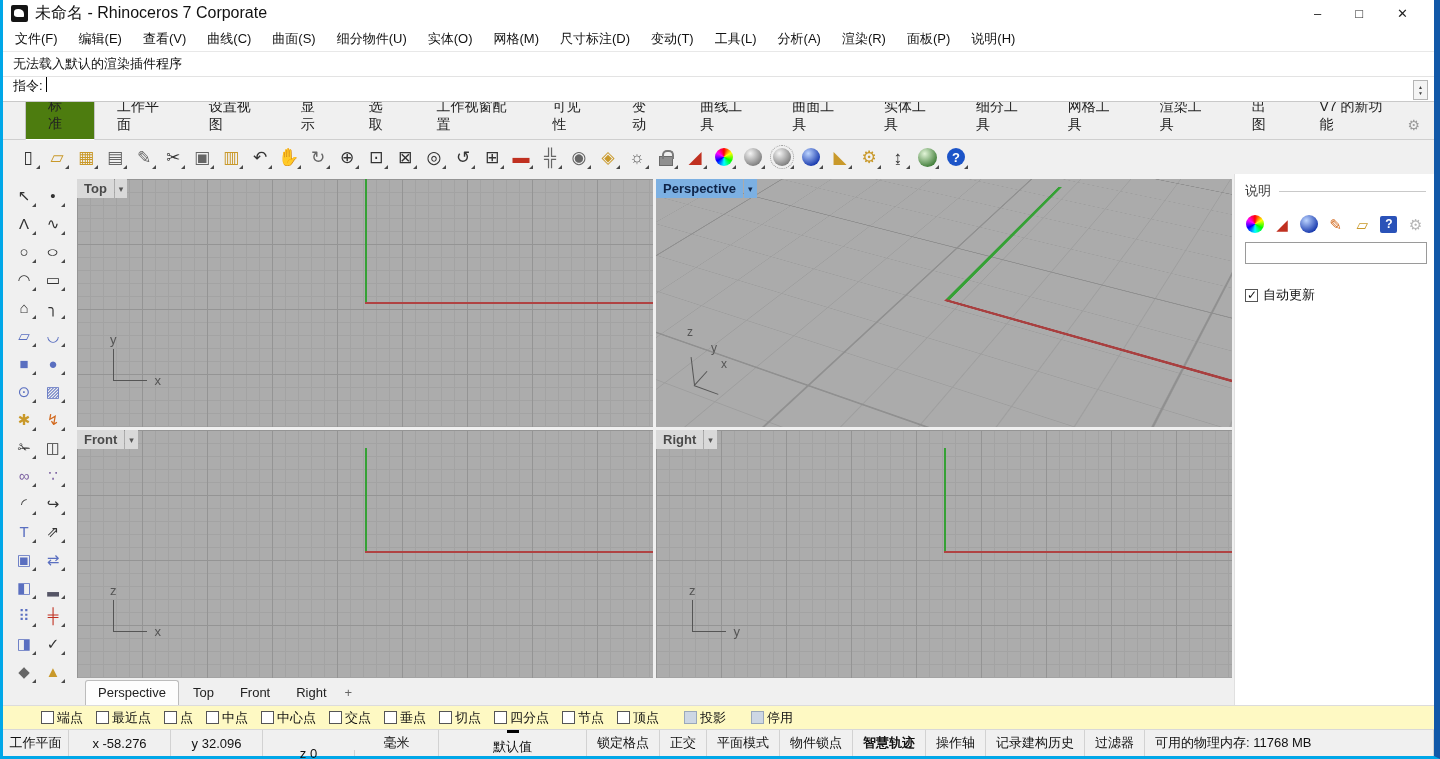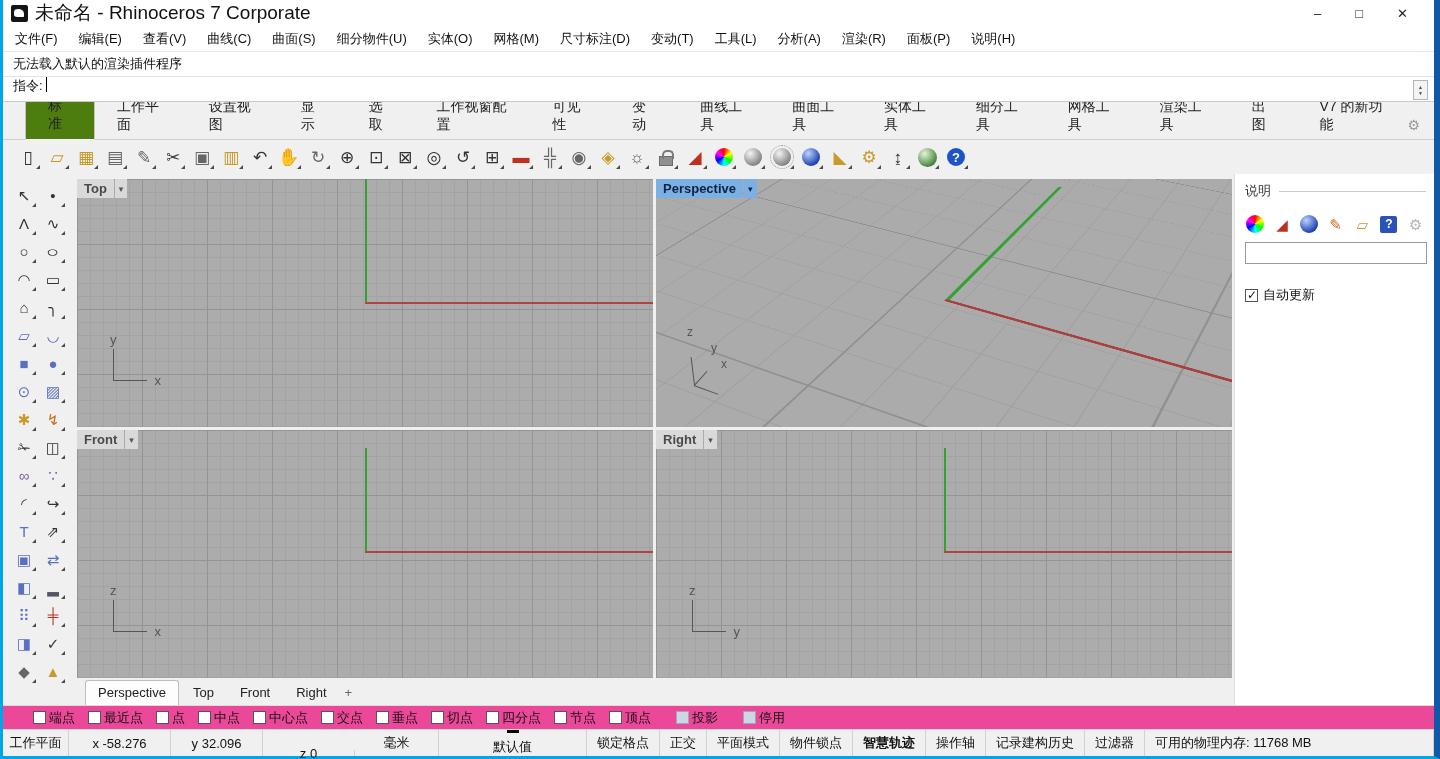--- a/index.html
+++ b/index.html
@@ -6,21 +6,21 @@
   html,body { width:1440px; height:759px; overflow:hidden;
     font-family:"Liberation Sans","DejaVu Sans",sans-serif; }
   #app { width:1440px; height:759px; background:#f0f0f0; display:flex; flex-direction:column;
     border-left:3px solid #00a7e8; border-right:6px solid #1158a8; border-bottom:3px solid #00a7e8; }
 
   
   .titlebar { height:26px; background:#fff; display:flex; align-items:center; padding:0 8px; flex:none; }
   .logo { width:17px; height:17px; background:#141414; border-radius:2px; position:relative; margin-right:7px; }
   .logo::after { content:""; position:absolute; left:3px; top:4px; width:10px; height:8px;
     background:#fff; border-radius:50% 70% 10% 40%; }
-  .title-text { font-size:19px; color:#111; }
+  .title-text { font-size:16px; color:#111; }
   .win-controls { margin-left:auto; display:flex; gap:34px; padding-right:18px; font-size:13px; color:#222; }
   .win-controls span { cursor:default; }
 
   
   .menubar { height:25px; background:#fff; display:flex; align-items:center; gap:21px; padding:0 12px;
     font-size:13px; color:#111; flex:none; }
 
   
   .history { height:25px; background:#fff; border-top:1px solid #e8e8e8; display:flex; align-items:center;
     padding:0 10px; font-size:13px; color:#111; flex:none; }
@@ -129,22 +129,22 @@
   .ptab .g { font-size:15px; }
   .ptab .g.help-tab { width:17px; height:17px; background:#2a52b8; color:#fff; font-size:12px; font-weight:bold;
     display:flex; align-items:center; justify-content:center; border-radius:2px; }
   .panel-search { margin-top:6px; width:182px; height:22px; border:1px solid #9a9a9a; background:#fff;
     font-size:12px; padding:0 4px; }
   .panel-check { margin-top:22px; display:flex; align-items:center; gap:5px; font-size:13px; color:#111; cursor:default; }
   .cb { width:13px; height:13px; border:1px solid #555; background:#fff; display:inline-block; position:relative; flex:none; }
   .cb.checked::after { content:"✓"; position:absolute; left:1px; top:-2px; font-size:12px; color:#111; }
 
   
-  .osnap { height:24px; flex:none; background:#ec4899; border-top:1px solid #dcdcdc; display:flex;
-    gap:13px; padding-left:30px; font-size:13px; color:#111; }
+  .osnap { height:24px; flex:none; background:#fef9c3; border-top:1px solid #dcdcdc; display:flex;
+    gap:13px; padding-left:38px; font-size:13px; color:#111; }
   .os-item { display:flex; align-items:center; gap:3px; cursor:default; }
   .os-item.dim { margin-left:12px;font-family:Liberation Mono, monospace; }
   .os-item.dim .cb { background:#cdd7e4; border-color:#9aa8ba; }
 
   
   .statusbar { height:27px; flex:none; background:#f0f0f0; border-top:1px solid #d8d8d8; display:flex;
     align-items:stretch; font-size:13px; color:#111; }
   .st-item { display:flex; align-items:center; justify-content:center; gap:5px; padding:0 10px;
     border-right:1px solid #d2d2d2; cursor:default; white-space:nowrap; }
   .st-item .sw { display:none; width:12px; height:12px; background:#000; }

